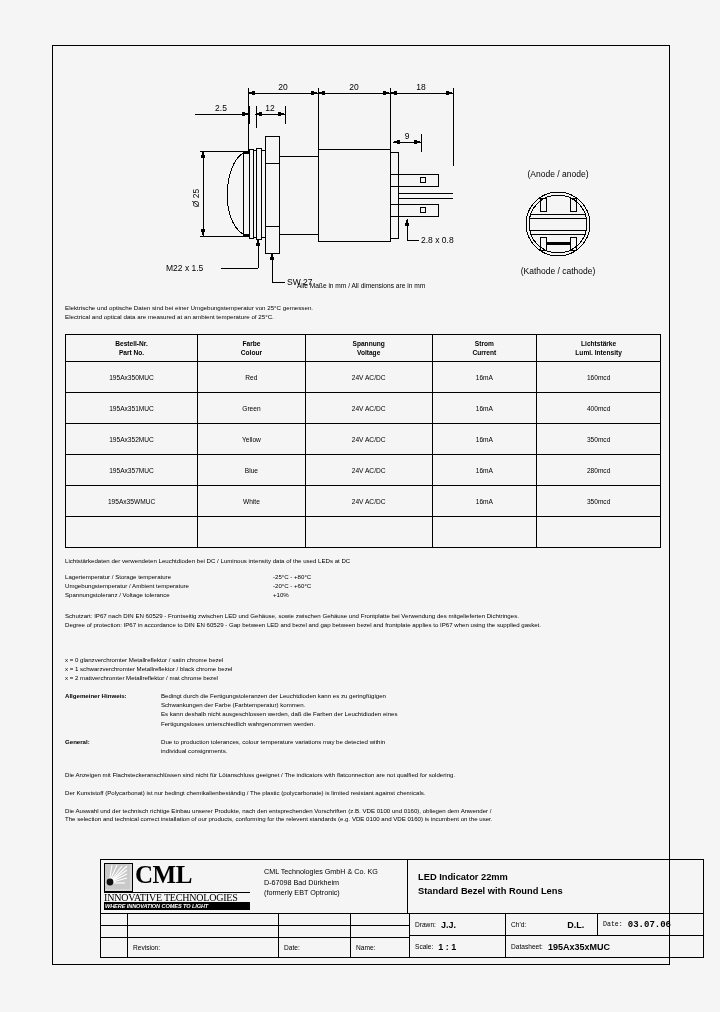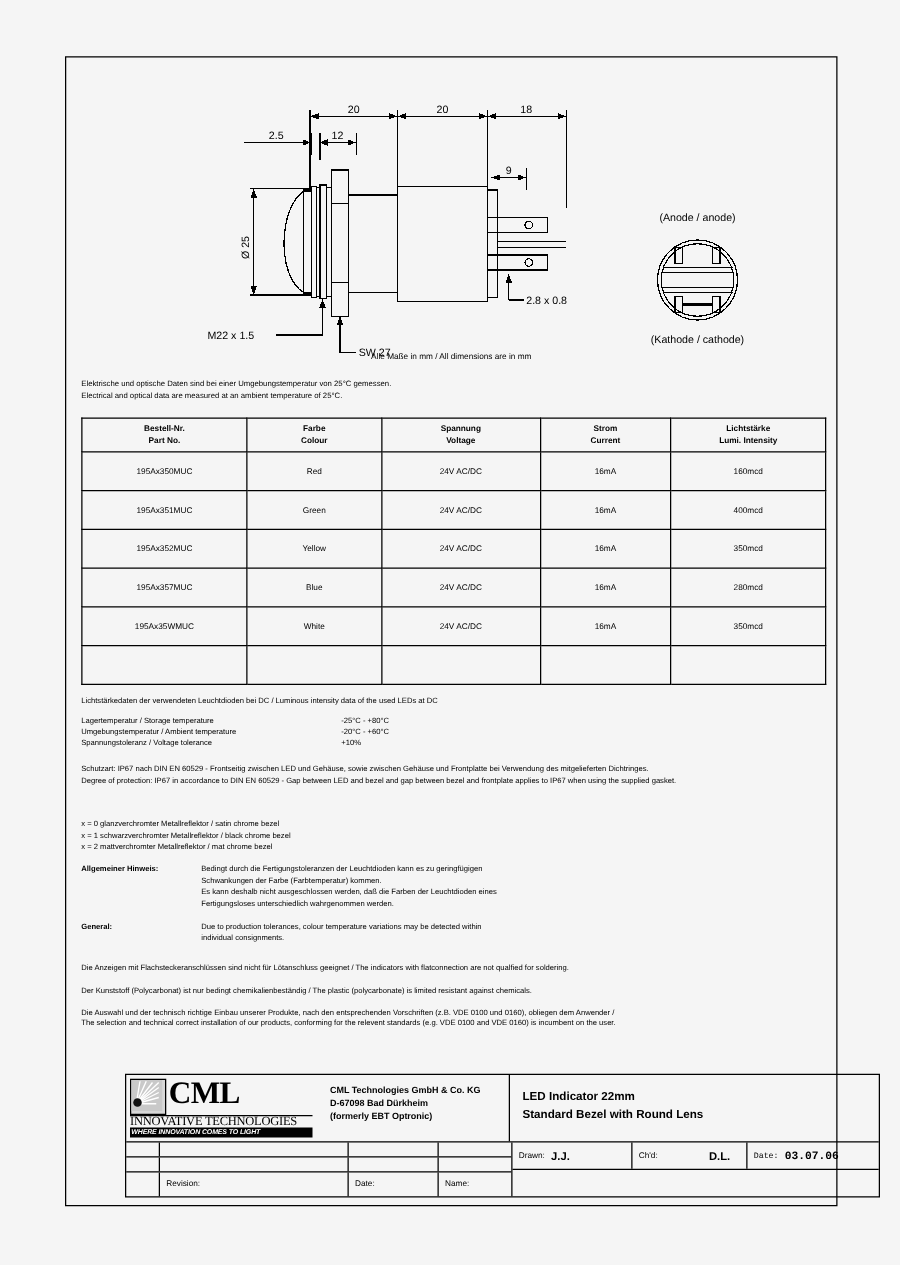--- a/index.html
+++ b/index.html
@@ -156,21 +156,21 @@
     width: 151px;
     flex: 0 0 151px;
     padding: 3px 2px 1px 3px;
     box-sizing: border-box;
   }
   #tb-company {
     flex: 1;
     border-left: 0;
     padding: 7px 0 0 12px;
     font-size: 7.2px;
-    font-weight: bold;
+    font-weight: normal;
     line-height: 10.5px;
     white-space: pre-line;
   }
   #tb-title {
     width: 296px;
     flex: 0 0 296px;
     border-left: 1.2px solid #000;
     padding: 10px 0 0 10px;
     box-sizing: border-box;
     font-size: 9.3px;
@@ -583,18 +583,28 @@
           </div>
           <div class="c m-chkd">
             <span class="k">Ch'd:</span>
             <span class="v">D.L.</span>
           </div>
           <div class="c m-date">
             <span class="k">Date:</span>
             <span class="v">03.07.06</span>
           </div>
         </div>
+        <div class="r">
+          <div class="c m-scale">
+            <span class="k">Scale:</span>
+            <span class="v">1 : 1</span>
+          </div>
+          <div class="c m-ds">
+            <span class="k">Datasheet:</span>
+            <span class="v">195Ax35xMUC</span>
+          </div>
+        </div>
       </div>
 
     </div>
   </div>
 
 </div>
 
 </body></html>

